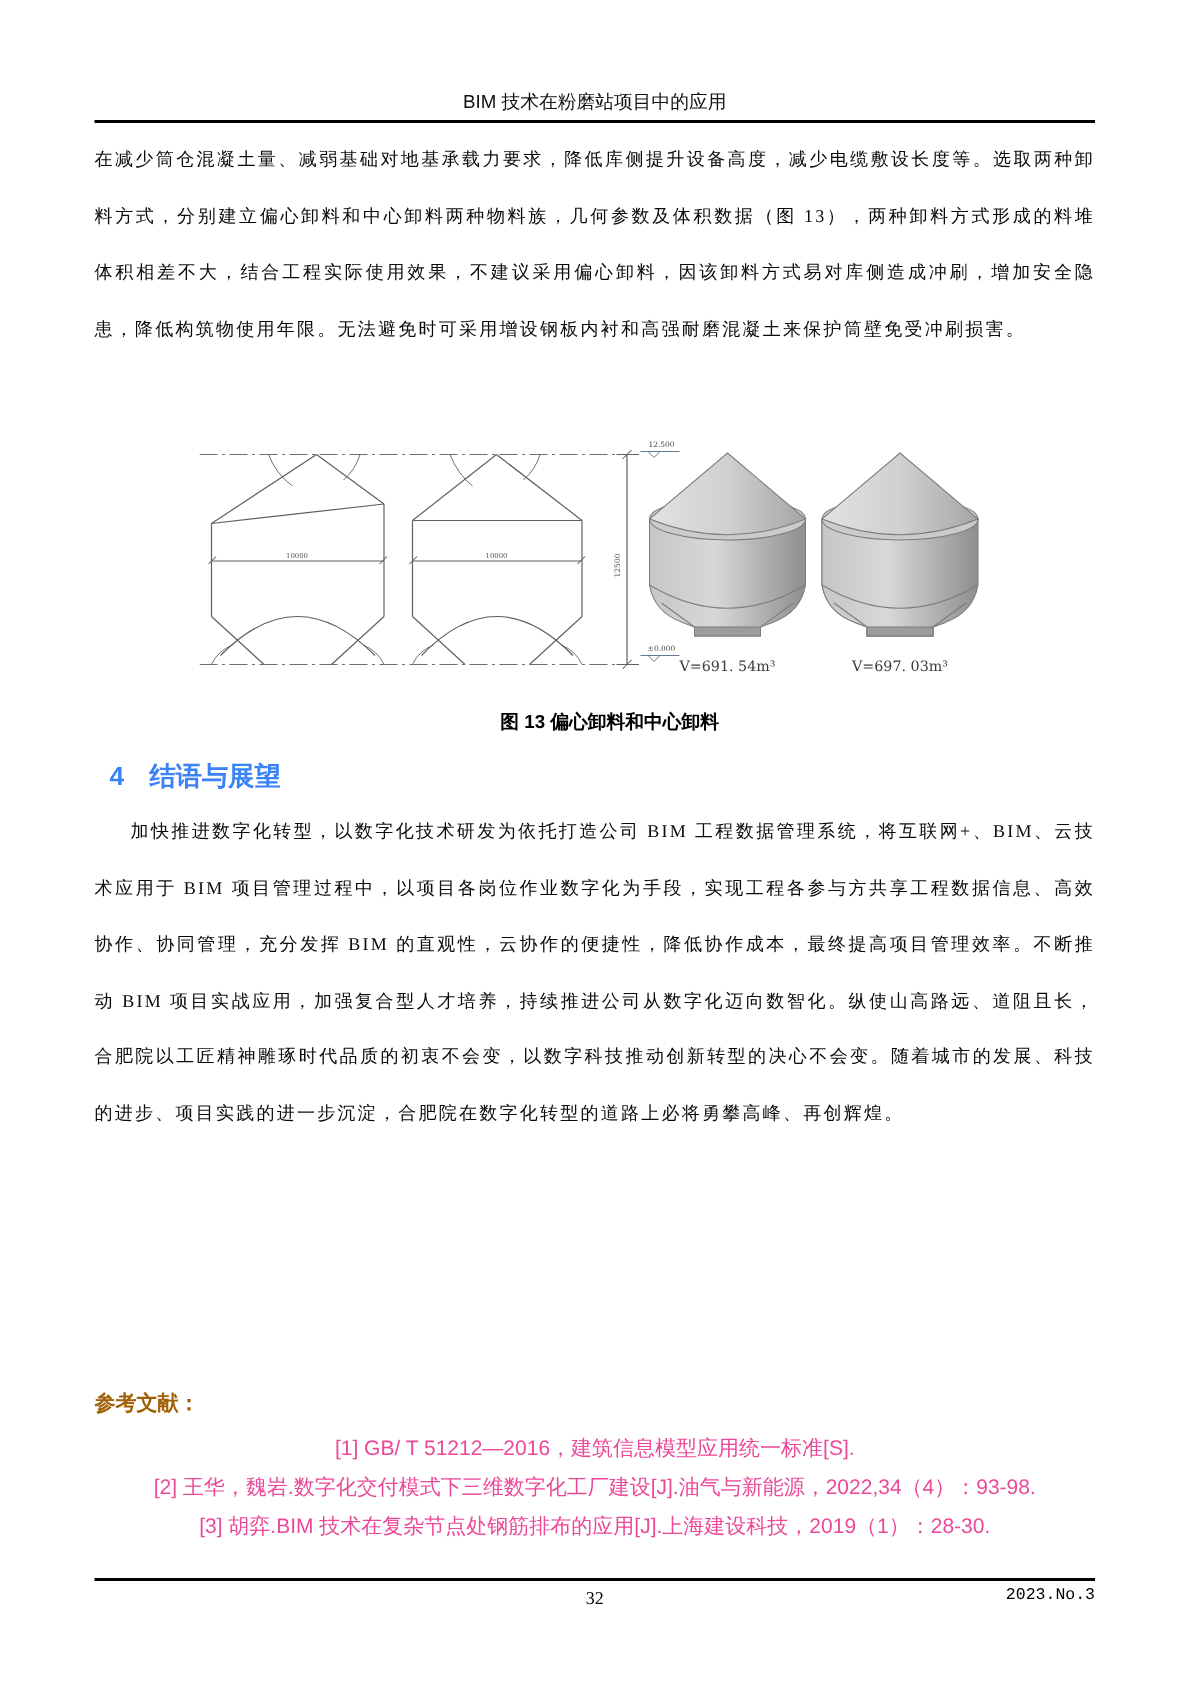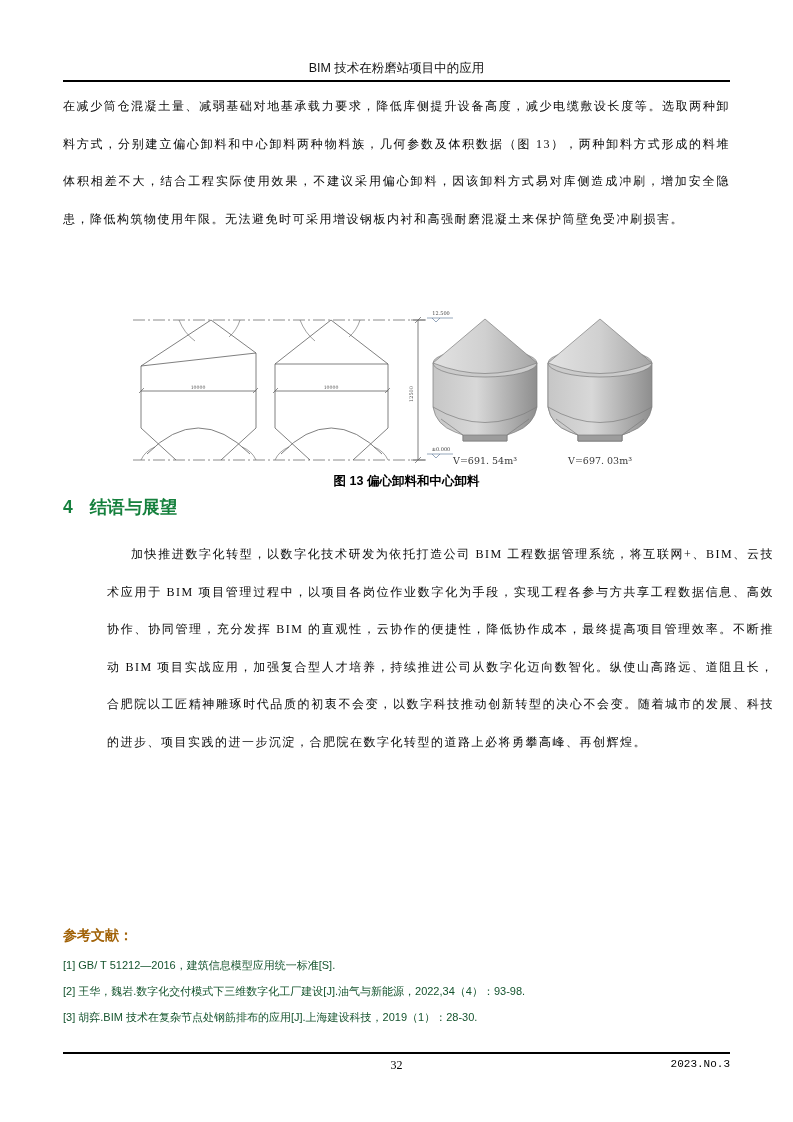--- a/index.html
+++ b/index.html
@@ -12,38 +12,38 @@
     position:absolute; top:60px; left:0; right:0; text-align:center;
     font-family:"Liberation Sans", sans-serif; font-size:12.5px; color:#111;
   }
   .header-rule { position:absolute; top:80px; left:63px; right:63px; height:2px; background:#000; }
   .para {
     position:absolute; left:63px; width:667px; margin:0;
     font-size:12px; line-height:37.5px; letter-spacing:1.5px;
     text-align:justify; text-justify:inter-ideograph; color:#0a0a0a;
   }
   .para1 { top:88px; }
-  .para2 { top:536px; text-indent:2em;margin-left:44px; }
-  .figure { position:absolute; left:133px; top:306px; width:540px; height:166px; }
+  .para2 { top:536px; text-indent:2em; }
+  .figure { position:absolute; left:133px; top:289px; width:540px; height:166px; }
   .caption {
     position:absolute; top:473px; left:0; right:0; text-align:center;
     font-family:"Liberation Sans", sans-serif; font-weight:bold; font-size:12.5px;margin-left:20px;
   }
   .heading {
-    position:absolute; top:495px; left:63px; margin:0;
-    font-family:"Liberation Sans", sans-serif; font-size:17.5px; font-weight:bold; color:#15803d;
+    position:absolute; top:495px; left:63px; margin:10px;
+    font-family:"Liberation Sans", sans-serif; font-size:17.5px; font-weight:bold; color:#3b82f6;
   }
   .heading .sec-num { display:inline-block; margin-right:17px; }
   .refs { position:absolute; left:63px; top:927px; width:667px; }
   .refs-title {
     font-family:"Liberation Sans", sans-serif; font-weight:bold; font-size:14px;
     margin-bottom:7px; color:#a16207;
   }
   .ref-item {
-    font-family:"Liberation Sans", sans-serif; font-size:11px; line-height:26px; color:#14532d;
+    font-family:"Liberation Sans", sans-serif; font-size:14px; line-height:26px; color:#ec4899;text-align:center;
   }
   .footer-rule { position:absolute; top:1052px; left:63px; right:63px; height:2px; background:#000; }
   .footer-page {
     position:absolute; top:1058px; left:0; right:0; text-align:center;
     font-family:Liberation Serif, serif; font-size:12px;
   }
   .footer-issue {
     position:absolute; top:1058px; right:63px;
     font-family:Liberation Mono, monospace; font-size:11px;
   }

